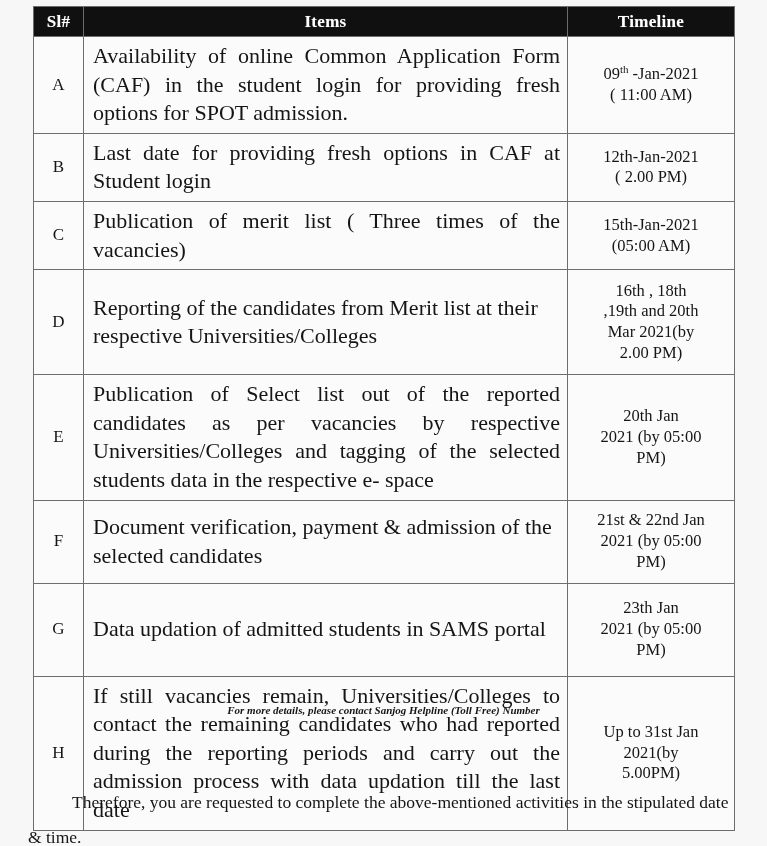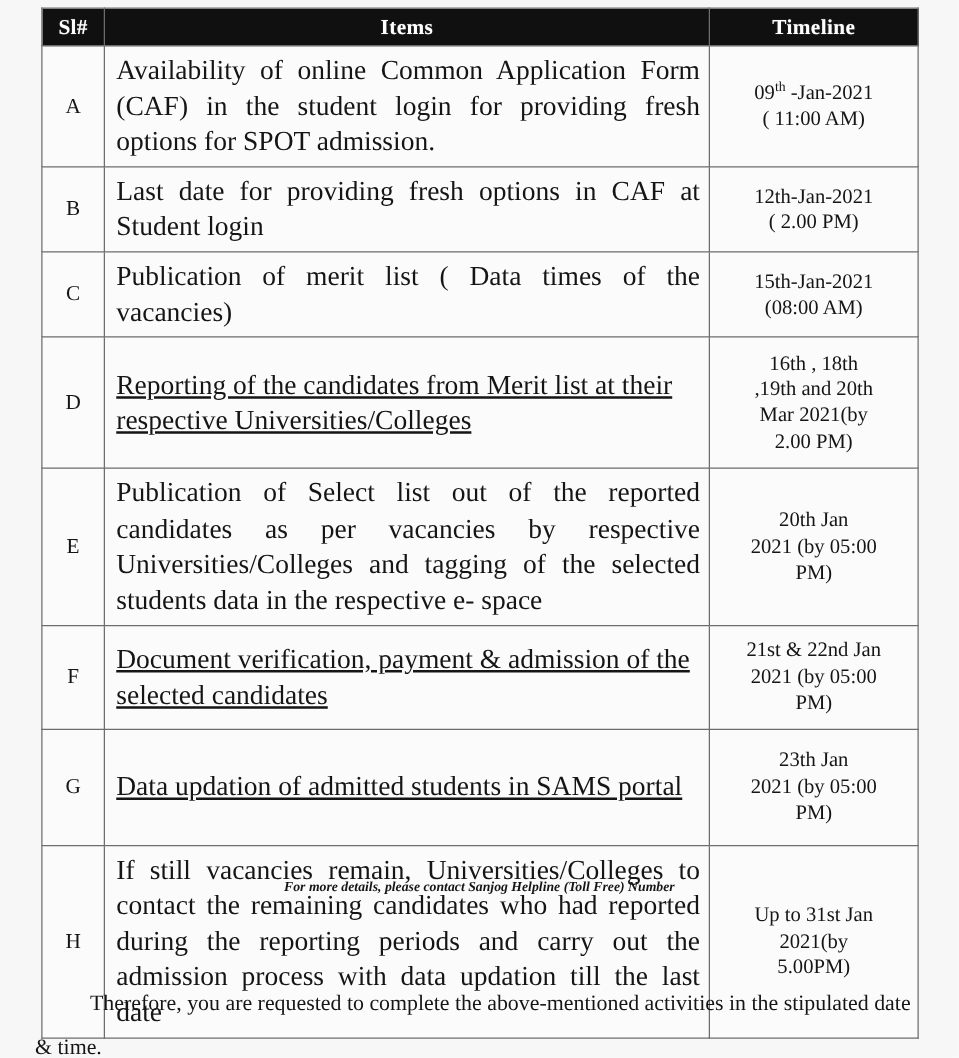--- a/index.html
+++ b/index.html
@@ -66,21 +66,20 @@
   td.items {
     text-align: justify;
     text-align-last: left;
     font-size: 22px;
     line-height: 1.30;
     padding: 5px 7px 5px 9px;
     hyphens: none;
   }
   td.items.nojust {
     text-align: left;
-    text-decoration: underline;
   }
   td.timeline {
     text-align: center;
     font-size: 16.5px;
     line-height: 1.26;
     padding: 4px 4px;
     margin-top: 28px;
   }
   td.timeline sup {
     font-size: 11px;
@@ -155,24 +154,24 @@
         <td class="sl">B</td>
         <td class="items">Last date for providing fresh options in CAF at Student login</td>
         <td class="timeline">
           <span>12th-Jan-2021</span><br>
           <span>( 2.00 PM)</span>
         </td>
       </tr>
 
       <tr class="row-c">
         <td class="sl">C</td>
-        <td class="items">Publication of merit list ( Data times of the vacancies)</td>
+        <td class="items">Publication of merit list ( Three times of the vacancies)</td>
         <td class="timeline">
           <span>15th-Jan-2021</span><br>
-          <span>(08:00 AM)</span>
+          <span>(05:00 AM)</span>
         </td>
       </tr>
 
       <tr class="row-d">
         <td class="sl">D</td>
         <td class="items nojust">Reporting of the candidates from Merit list at their respective Universities/Colleges</td>
         <td class="timeline">
           <span>16th , 18th</span><br>
           <span>,19th and 20th</span><br>
           <span>Mar 2021(by</span><br>

